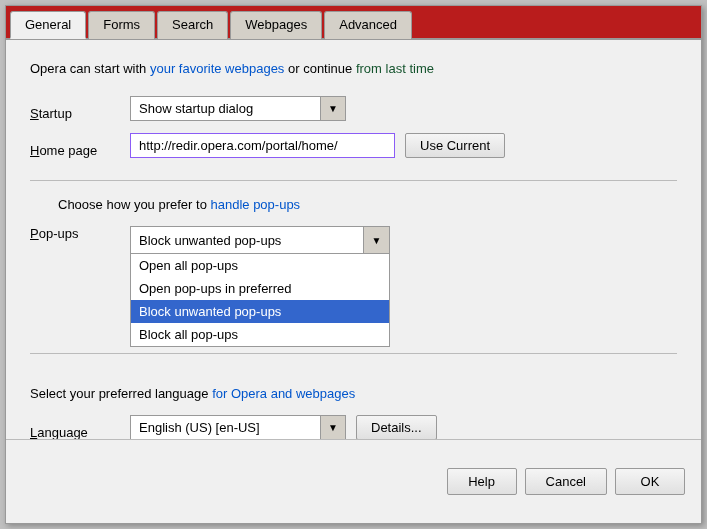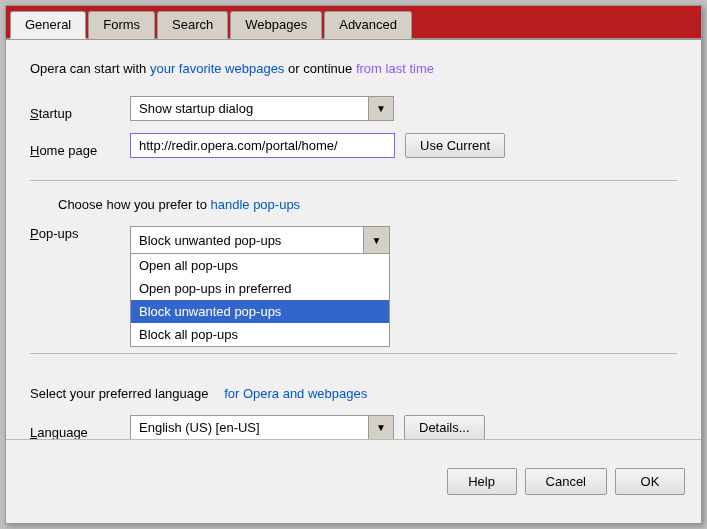--- a/index.html
+++ b/index.html
@@ -55,21 +55,21 @@
       gap: 0;
       overflow: hidden;
     }
     .description {
       font-size: 13px;
       color: #000;
       margin-bottom: 18px;
       line-height: 1.4;
     }
     .description .highlight-blue { color: #0055cc; }
-    .description .highlight-red { color: #8b5cf6; margin-top: 12px; }
+    .description .highlight-red { color: #14532d; margin-top: 12px; }
     .form-row {
       display: flex;
       align-items: flex-end;
       margin-bottom: 12px;
       gap: 10px;
     }
     .form-label {
       width: 90px;
       font-size: 13px;
       color: #000;
@@ -83,21 +83,21 @@
       align-items: center;
     }
     .select-control {
       appearance: none;
       -webkit-appearance: none;
       background: #fff;
       border: 1px solid #999;
       padding: 4px 30px 4px 8px;
       font-size: 13px;
       cursor: pointer;
-      width: 264px;
+      width: 216px;
     }
     .select-arrow {
       position: absolute;
       right: 0;
       top: 0;
       bottom: 0;
       width: 26px;
       background: #d4d0c8;
       border-left: 1px solid #999;
       border: 1px solid #999;
@@ -181,21 +181,21 @@
     .dropdown-item.selected {
       background: #3366cc;
       color: #fff;
     }
     .footer-note {
       font-size: 13px;
       color: #000;
       margin-top: 16px;
       margin-bottom: 14px;
     }
-    .footer-note .highlight-blue { color: #0055cc; margin-left: 12px; }
+    .footer-note .highlight-blue { color: #0055cc; }
     .footer-buttons {
       display: flex;
       justify-content: flex-end;
       gap: 8px;
       padding: 28px 16px;
       border-top: 1px solid #bbb;
       background: #f0f0f0;
     }
     .btn-footer {
       padding: 5px 20px;

